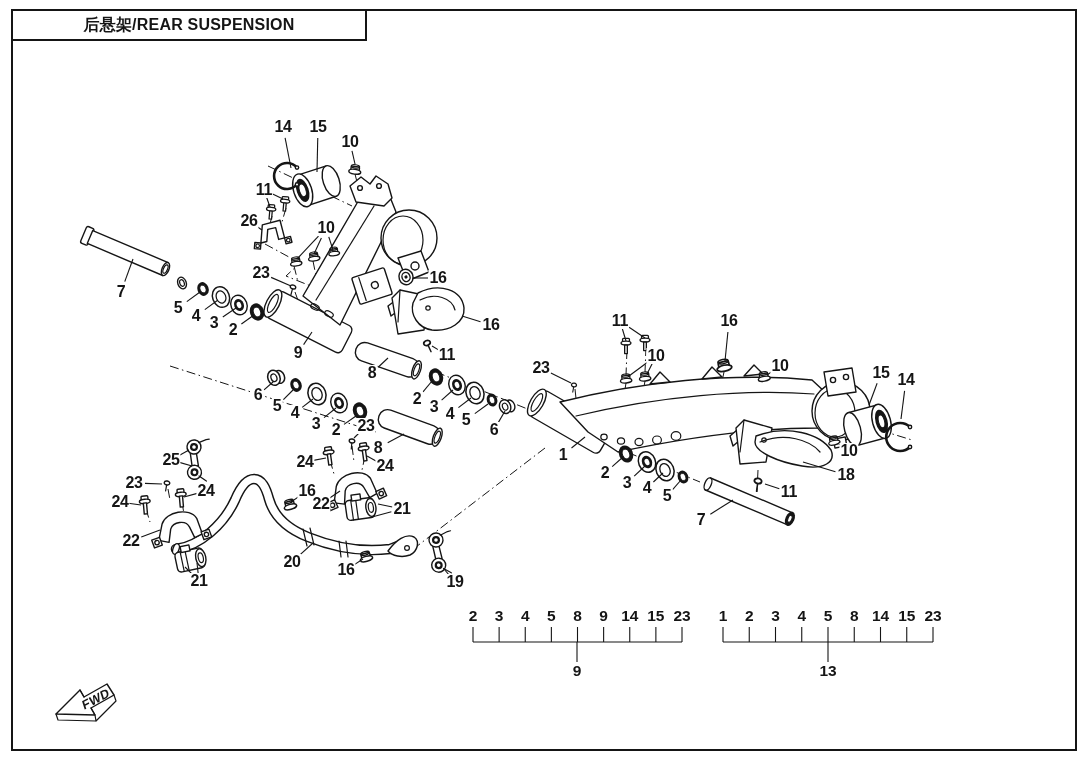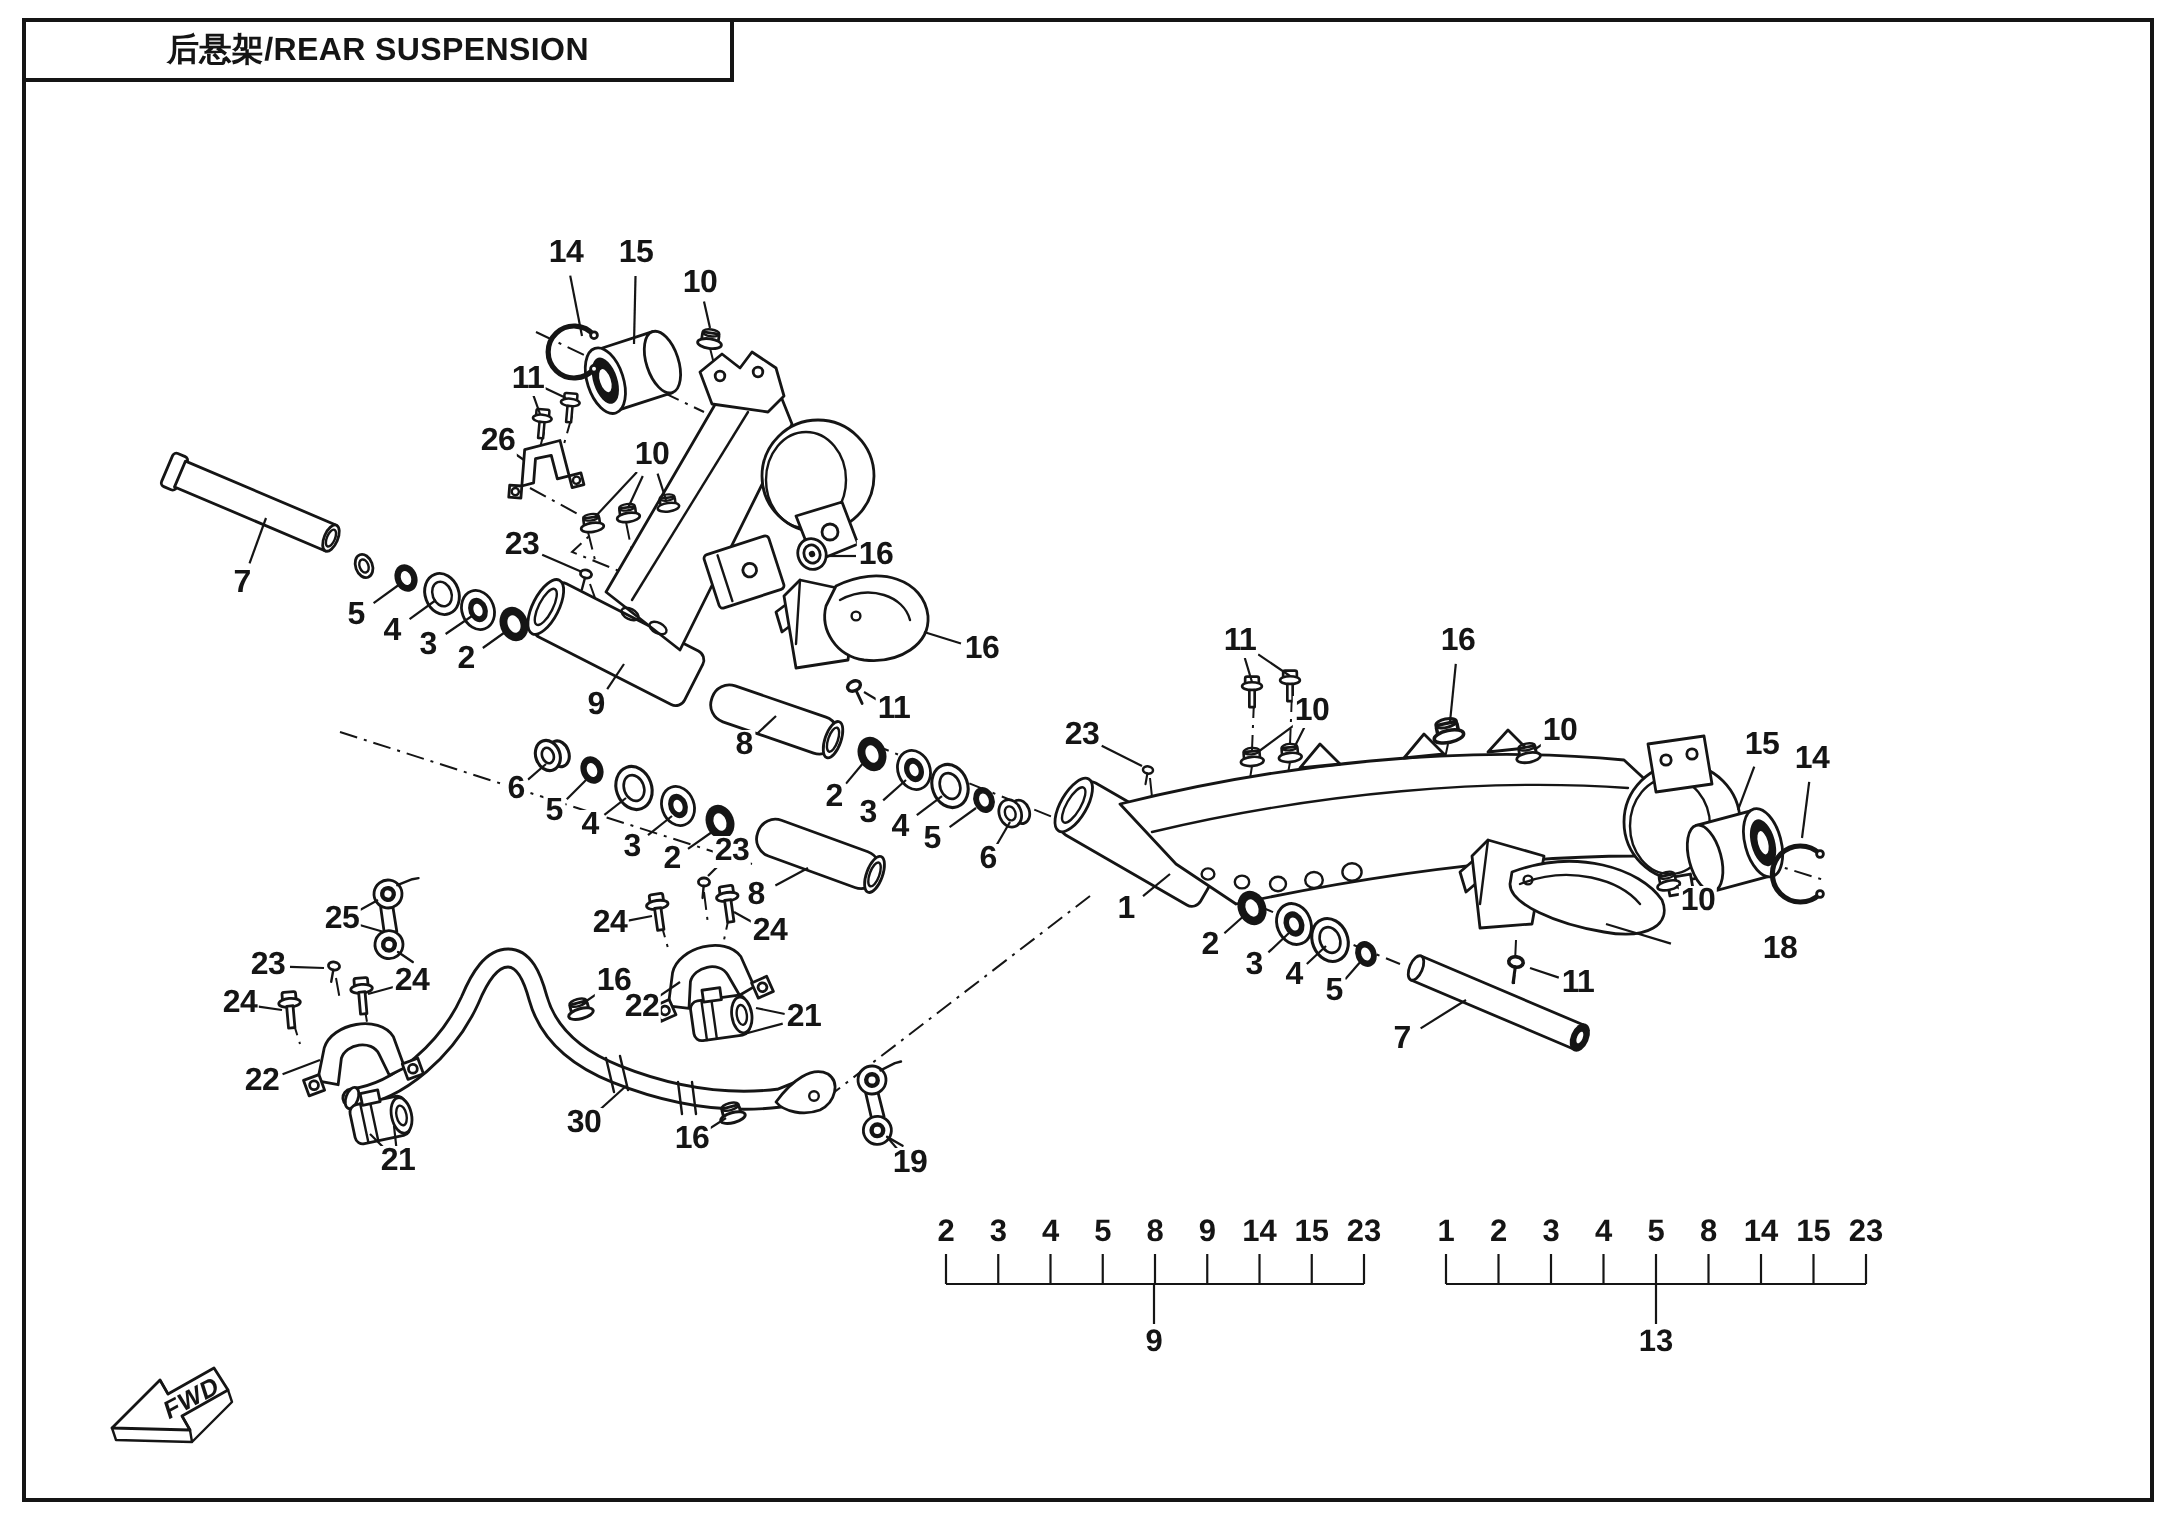--- a/index.html
+++ b/index.html
@@ -535,38 +535,38 @@
       <div class="co" style="left: 305px; top: 462px;">24</div>
       <div class="co" style="left: 385px; top: 466px;">24</div>
       <div class="co" style="left: 171px; top: 460px;">25</div>
       <div class="co" style="left: 134px; top: 483px;">23</div>
       <div class="co" style="left: 206px; top: 491px;">24</div>
       <div class="co" style="left: 120px; top: 502px;">24</div>
       <div class="co" style="left: 131px; top: 541px;">22</div>
       <div class="co" style="left: 199px; top: 581px;">21</div>
       <div class="co" style="left: 307px; top: 491px;">16</div>
       <div class="co" style="left: 321px; top: 504px;">22</div>
-      <div class="co" style="left: 292px; top: 562px;">30</div>
+      <div class="co" style="left: 292px; top: 562px;">20</div>
       <div class="co" style="left: 346px; top: 570px;">16</div>
       <div class="co" style="left: 455px; top: 582px;">19</div>
       <div class="co" style="left: 402px; top: 509px;">21</div>
       <div class="co" style="left: 541px; top: 368px;">23</div>
       <div class="co" style="left: 620px; top: 321px;">11</div>
       <div class="co" style="left: 656px; top: 356px;">10</div>
       <div class="co" style="left: 729px; top: 321px;">16</div>
       <div class="co" style="left: 780px; top: 366px;">10</div>
       <div class="co" style="left: 563px; top: 455px;">1</div>
       <div class="co" style="left: 605px; top: 473px;">2</div>
       <div class="co" style="left: 627px; top: 483px;">3</div>
       <div class="co" style="left: 647px; top: 488px;">4</div>
       <div class="co" style="left: 667px; top: 496px;">5</div>
       <div class="co" style="left: 881px; top: 373px;">15</div>
       <div class="co" style="left: 906px; top: 380px;">14</div>
       <div class="co" style="left: 849px; top: 451px;">10</div>
-      <div class="co" style="left: 890px; top: 475px;">18</div>
+      <div class="co" style="left: 846px; top: 475px;">18</div>
       <div class="co" style="left: 789px; top: 492px;">11</div>
       <div class="co" style="left: 701px; top: 520px;">7</div>
       <div class="idx-num" style="left: 473px; top: 616px;">2</div>
       <div class="idx-num" style="left: 499.125px; top: 616px;">3</div>
       <div class="idx-num" style="left: 525.25px; top: 616px;">4</div>
       <div class="idx-num" style="left: 551.375px; top: 616px;">5</div>
       <div class="idx-num" style="left: 577.5px; top: 616px;">8</div>
       <div class="idx-num" style="left: 603.625px; top: 616px;">9</div>
       <div class="idx-num" style="left: 629.75px; top: 616px;">14</div>
       <div class="idx-num" style="left: 655.875px; top: 616px;">15</div>

